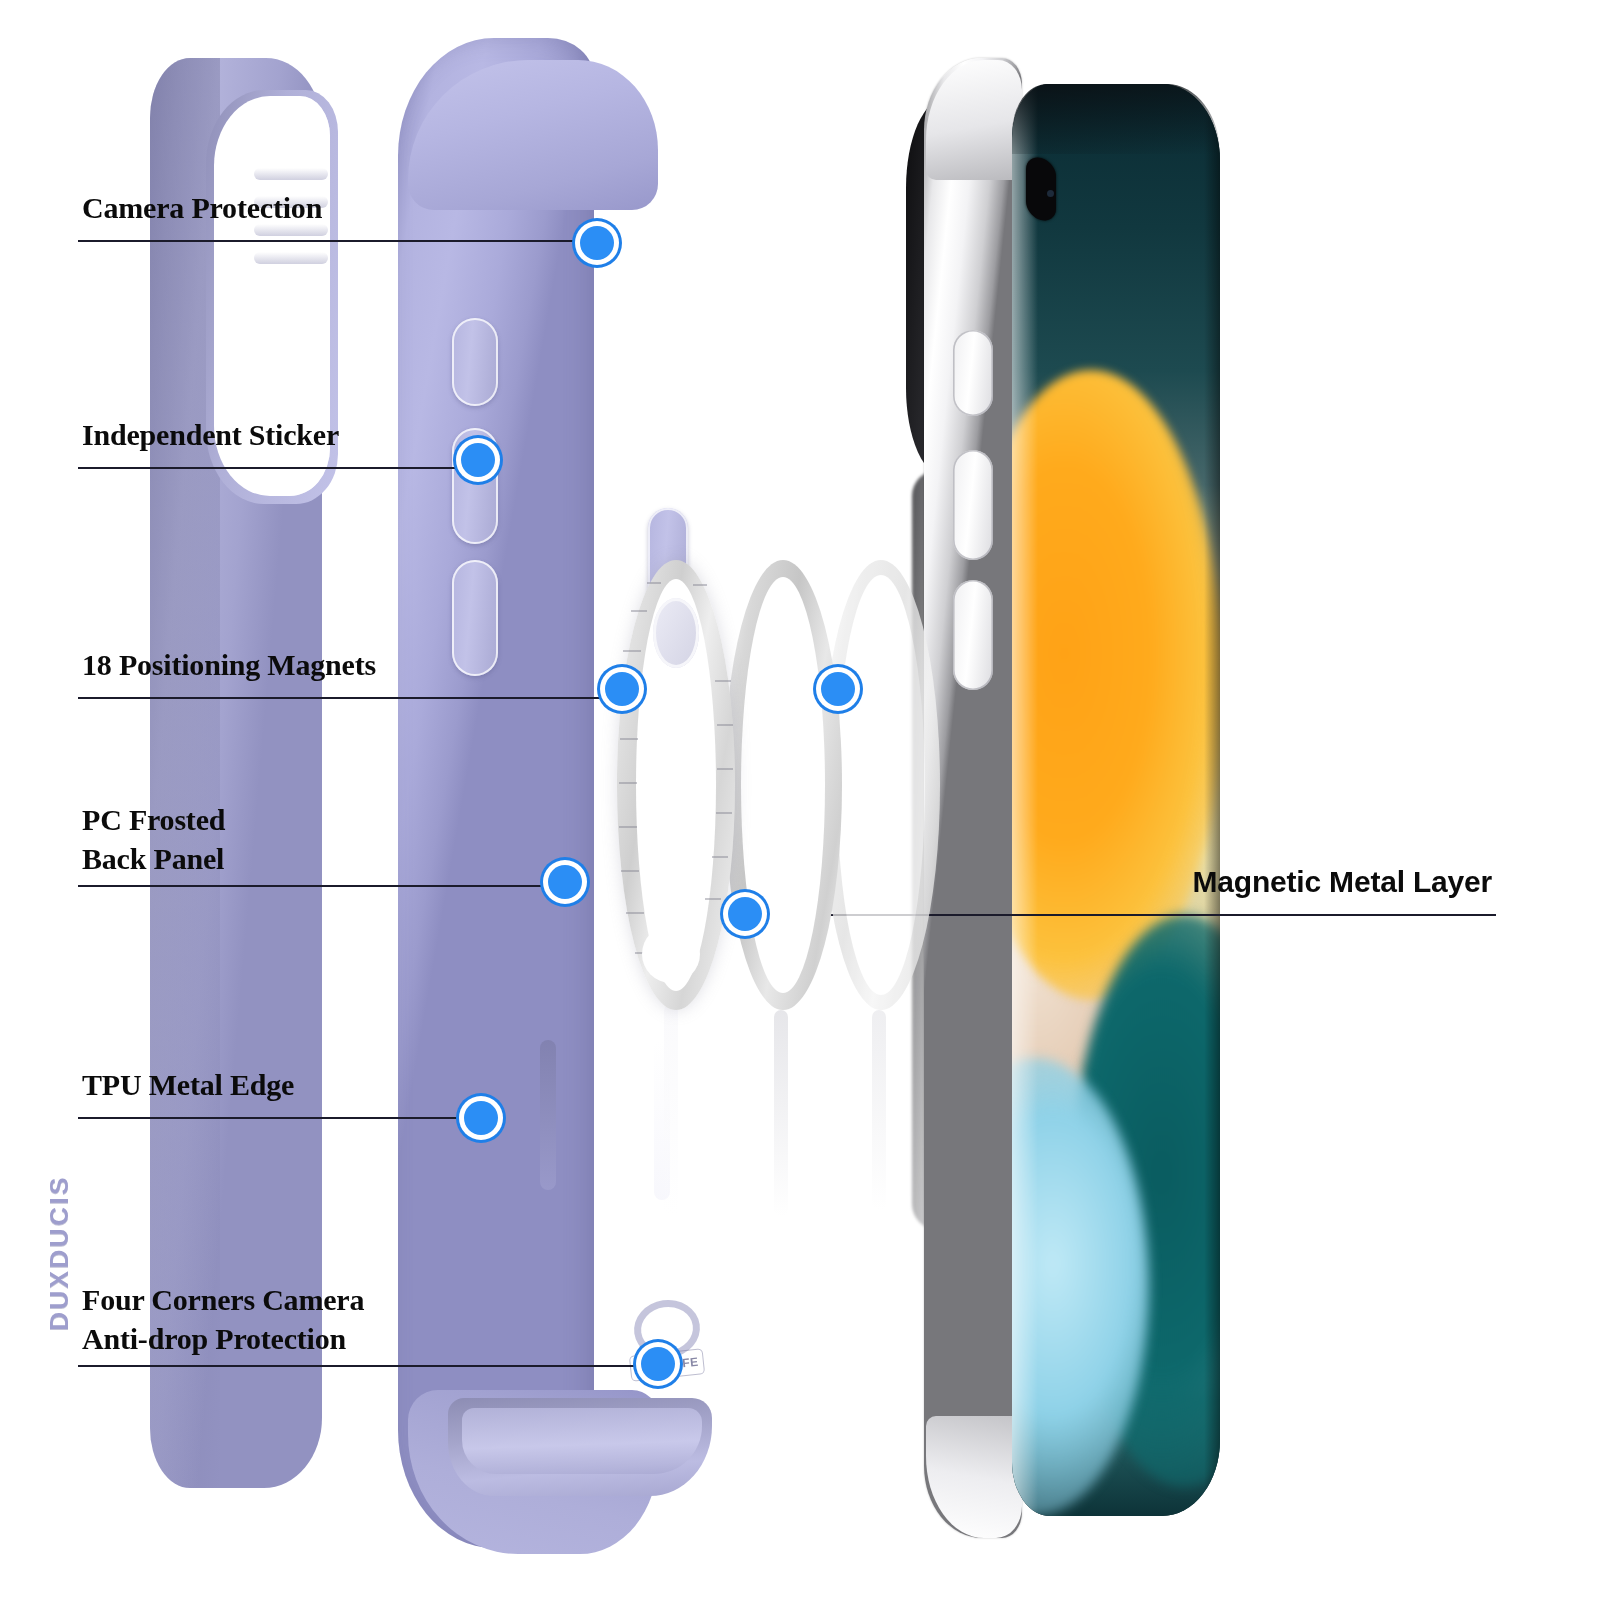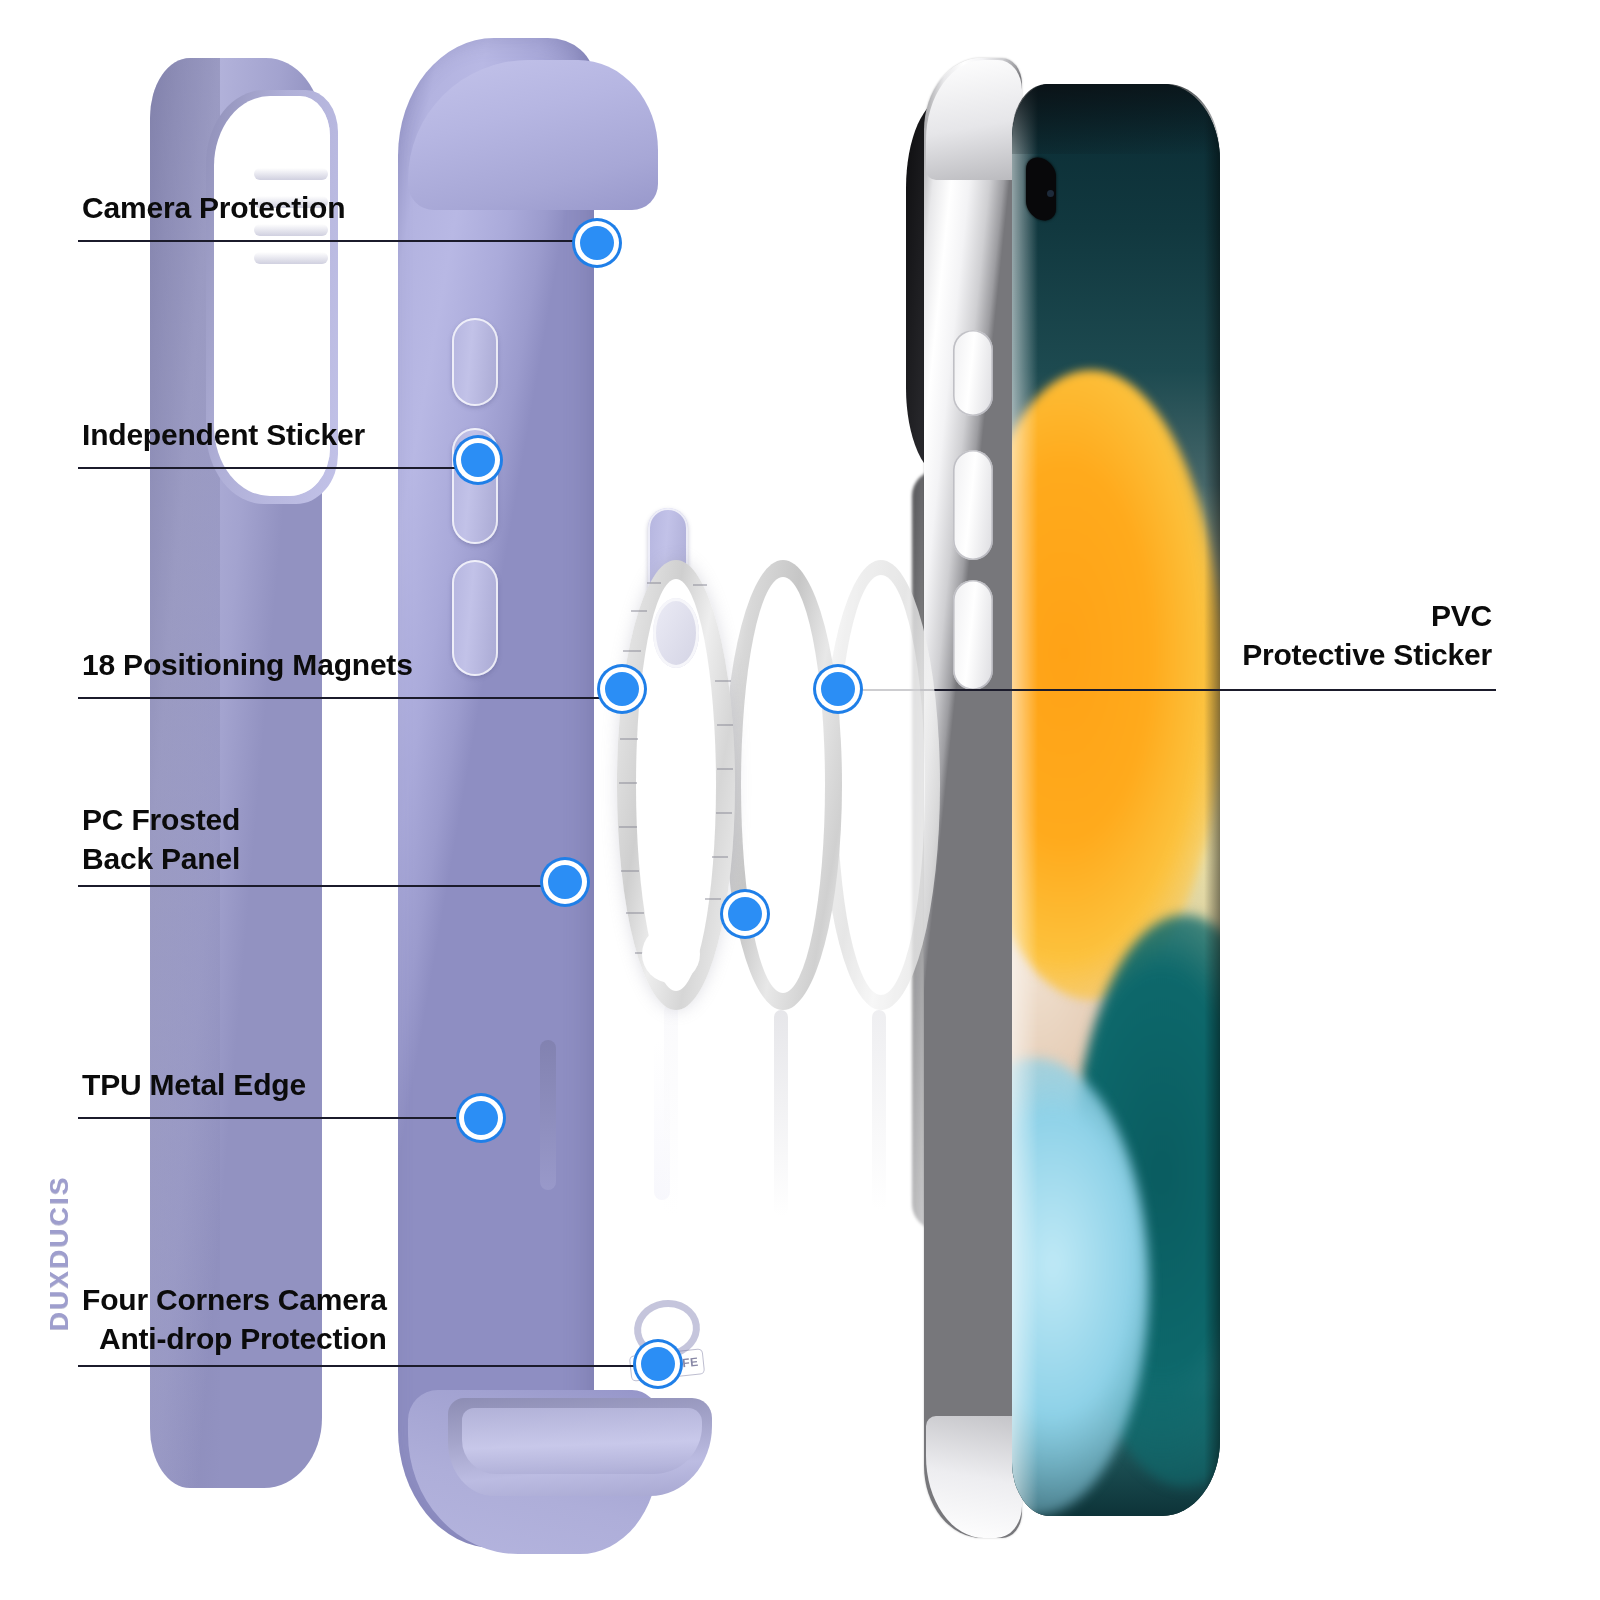--- a/index.html
+++ b/index.html
@@ -10,21 +10,21 @@
 
   
   .callout { position:absolute; }
   .callout .txt {
     font-size:30px; font-weight:700; color:#0b0b0b;
     line-height:1.30; white-space:pre-line; letter-spacing:-0.2px;
   }
   .callout .rule {
     position:absolute; height:0; border-top:2px solid #1b1b2b;
   }
-  .callout.left .txt  { text-align:right;  padding-left:4px; }
+  .callout.left .txt  { text-align:left;  padding-left:4px;font-family:Liberation Serif, serif; }
   .callout.right .txt { text-align:right; padding-right:4px; }
 
   
   .dot {
     position:absolute; width:34px; height:34px; border-radius:50%;
     transform:translate(-50%,-50%);
     background:#2b8ef5;
     box-shadow:0 0 0 5px #ffffff, 0 0 0 8px #1f7fe8;
     z-index:40;
   }
@@ -451,22 +451,21 @@
   </div>
   <div class="dot" style="left:481px; top:1118px;"></div>
 
   <div class="callout left" style="left:78px; top:1280px;">
     <div class="txt">Four Corners Camera
 Anti-drop Protection</div>
     <div class="rule" style="left:0; top:85px; width:580px;"></div>
   </div>
   <div class="dot" style="left:658px; top:1364px;"></div>
 
-  <div class="callout right" style="left:1060px; top:596px; width:436px;">
-    <div class="txt">PVC
-Protective Sticker</div>
-    <div class="rule" style="left:-220px; top:93px; width:656px;"></div>
-  </div>
   <div class="dot" style="left:838px; top:689px;"></div>
 
+  <div class="callout right" style="left:1060px; top:862px; width:436px;">
+    <div class="txt">Magnetic Metal Layer</div>
+    <div class="rule" style="left:-310px; top:52px; width:746px;"></div>
+  </div>
   <div class="dot" style="left:745px; top:914px;"></div>
 
 </div>
 
 </body></html>

